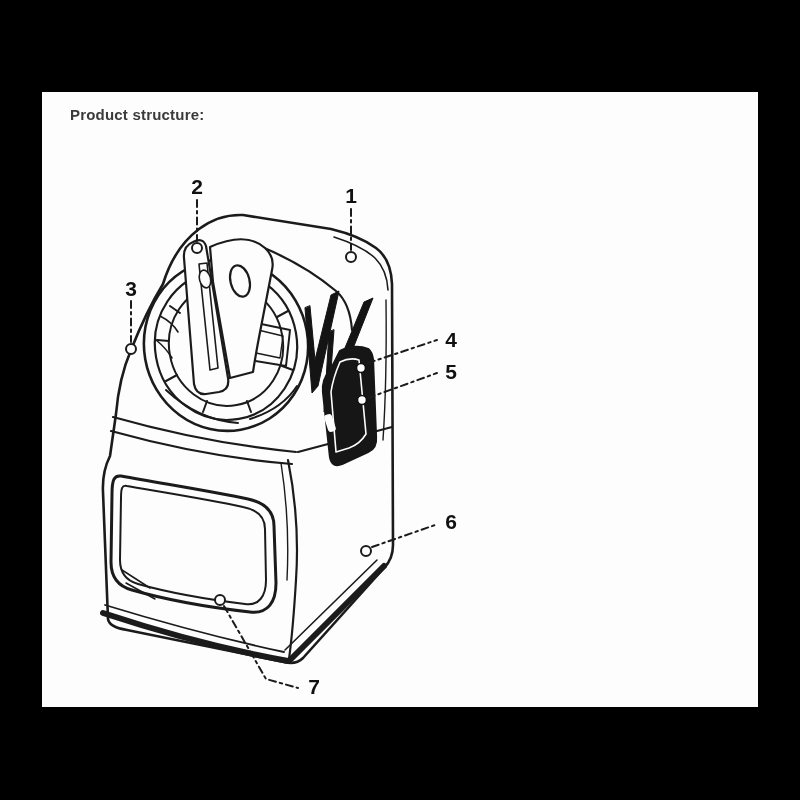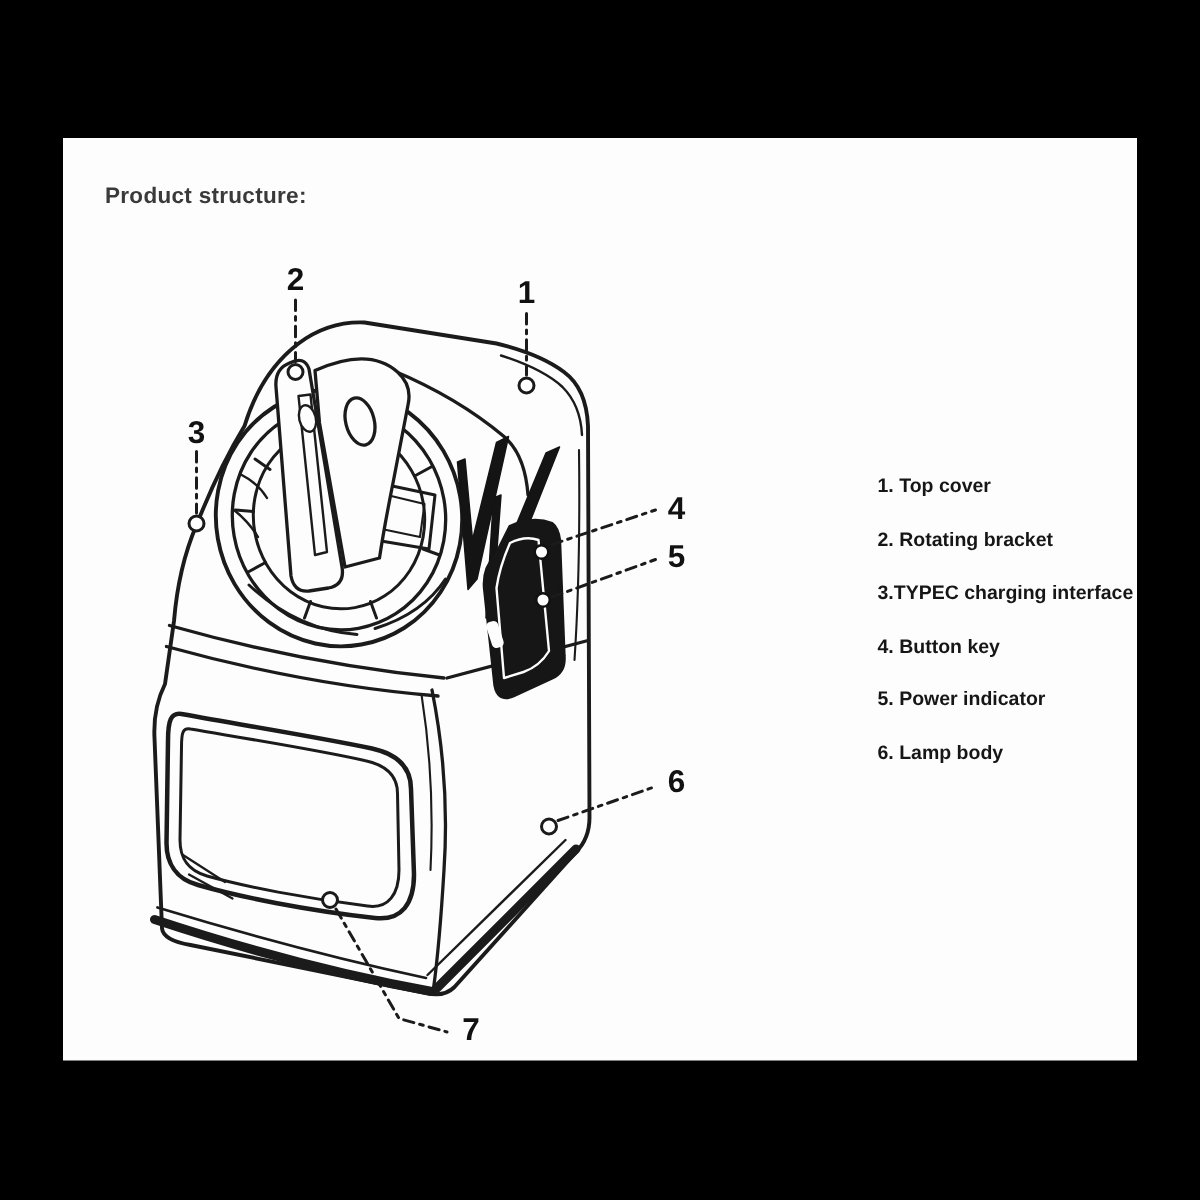--- a/index.html
+++ b/index.html
@@ -1,19 +1,19 @@
 <!DOCTYPE html>
 <html><head>
 <meta charset="utf-8">
 <style>
   html,body{margin:0;padding:0;background:#000;}
   .stage{position:relative;width:800px;height:800px;background:#000;overflow:hidden;
          font-family:"Liberation Sans",sans-serif;}
   .panel{position:absolute;left:42px;top:92px;width:716px;height:615px;background:#fdfdfd;}
-  .page-title{position:absolute;left:70px;top:122px;font-size:15px;font-weight:bold;
+  .page-title{position:absolute;left:70px;top:106px;font-size:15px;font-weight:bold;
               color:#3a3a3a;letter-spacing:.2px;}
   .legend{position:absolute;left:585px;top:317px;display:flex;flex-direction:column;
           gap:22.5px;}
   .legend-item{font-size:13px;font-weight:bold;color:#161616;white-space:nowrap;
                line-height:13px;}
   .diagram-svg{position:absolute;left:0;top:0;width:800px;height:800px;}
   .callout-num{position:absolute;width:26px;text-align:center;font-size:21px;
                font-weight:bold;color:#111;line-height:24px;}
   .n1{left:338px;top:184px;} .n2{left:184px;top:175px;} .n3{left:118px;top:277px;}
   .n4{left:438px;top:328px;} .n5{left:438px;top:360px;} .n6{left:438px;top:510px;}
@@ -129,22 +129,14 @@
   </svg>
 
   <div class="callout-num n1">1</div>
   <div class="callout-num n2">2</div>
   <div class="callout-num n3">3</div>
   <div class="callout-num n4">4</div>
   <div class="callout-num n5">5</div>
   <div class="callout-num n6">6</div>
   <div class="callout-num n7">7</div>
 
-  <div class="legend">
-    <div class="legend-item">1. Top cover</div>
-    <div class="legend-item">2. Rotating bracket</div>
-    <div class="legend-item">3.TYPEC charging interface</div>
-    <div class="legend-item">4. Button key</div>
-    <div class="legend-item">5. Power indicator</div>
-    <div class="legend-item">6. Lamp body</div>
-  </div>
 
 </div>
 
 </body></html>

